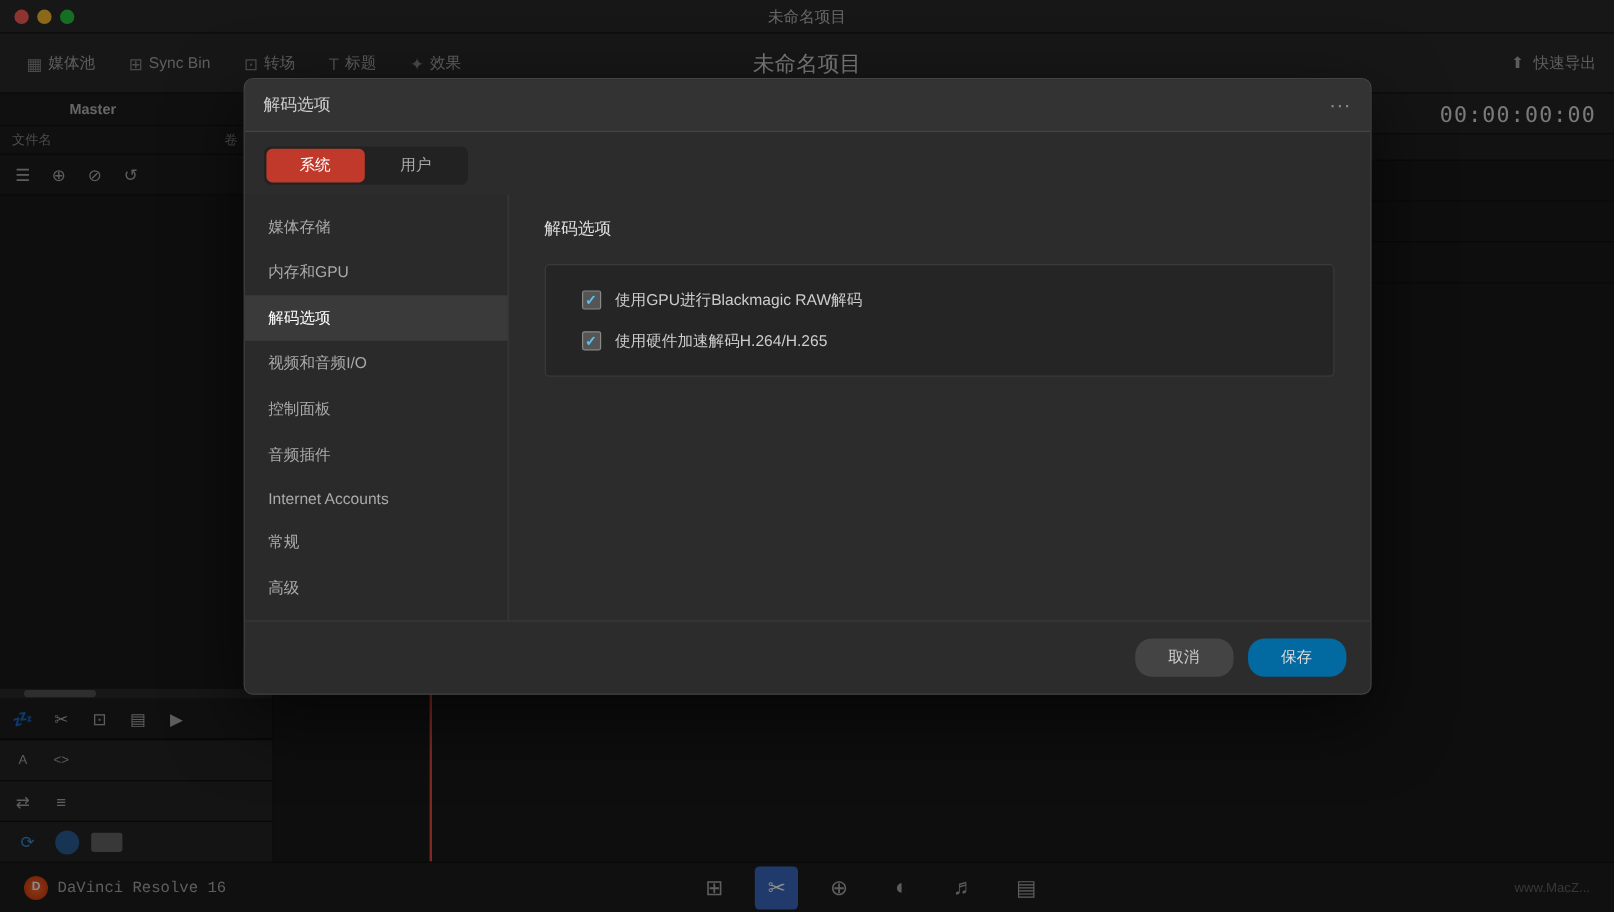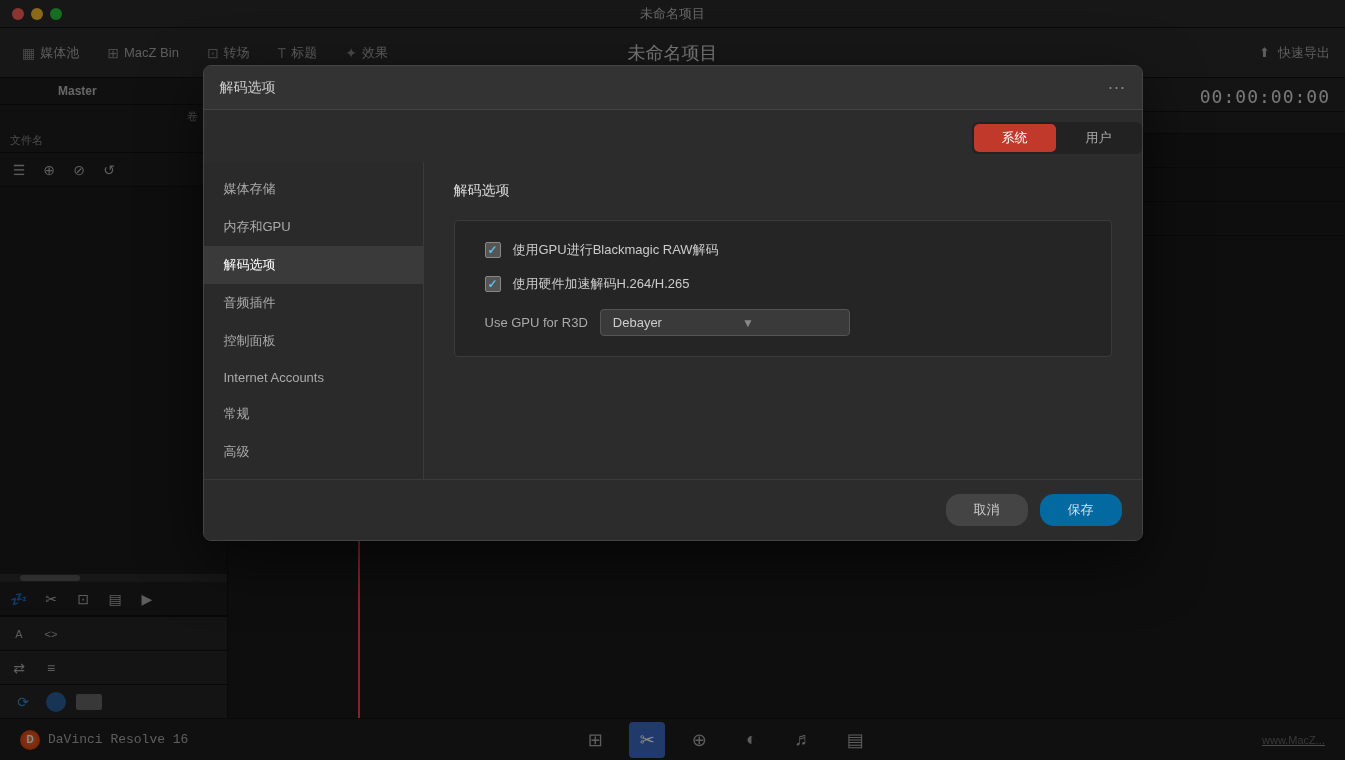--- a/index.html
+++ b/index.html
@@ -119,21 +119,21 @@
       font-weight: 600;
       padding-left: 48px;
     }
     .left-panel-columns {
       display: flex;
       padding: 4px 10px;
       font-size: 11px;
       color: #888;
       border-bottom: 1px solid #111;
     }
-    .col-file { flex: 1; margin-top: 24px; }
+    .col-file { flex: 1; }
     .col-vol { width: 30px; }
 
     
     .left-toolbar {
       height: 34px;
       display: flex;
       align-items: center;
       padding: 0 6px;
       gap: 4px;
       border-bottom: 1px solid #111;
@@ -247,21 +247,20 @@
     .bottom-nav-icon.active {
       background: #3a6bc4;
       color: white;
     }
     .bottom-right {
       display: flex;
       align-items: flex-end;
       gap: 8px;
       color: #888;
       font-size: 12px;
-      text-decoration: underline;
     }
 
     
     .modal-overlay {
       position: absolute;
       top: 0; left: 0; right: 0; bottom: 0;
       background: rgba(0,0,0,0.45);
       z-index: 100;
       display: flex;
       align-items: flex-start;
@@ -295,22 +294,22 @@
     }
     .modal-more {
       color: #888;
       font-size: 18px;
       cursor: pointer;
     }
 
     
     .modal-tabs {
       display: flex;
-      justify-content: flex-end;
-      padding: 12px 0 8px;
+      justify-content: flex-start;
+      padding: 12px 16px 8px;
       background: #2c2c2c;
     }
     .modal-tab-group {
       display: flex;
       background: #222;
       border-radius: 6px;
       padding: 2px;
       gap: 2px;
     }
     .modal-tab {
@@ -506,21 +505,21 @@
 </div>
 
 <div class="nav-bar">
   <div class="nav-tabs">
     <div class="nav-tab">
       <span class="tab-icon">▦</span>
       <span>媒体池</span>
     </div>
     <div class="nav-tab">
       <span class="tab-icon">⊞</span>
-      <span>MacZ Bin</span>
+      <span>Sync Bin</span>
     </div>
     <div class="nav-tab">
       <span class="tab-icon">⊡</span>
       <span>转场</span>
     </div>
     <div class="nav-tab">
       <span class="tab-icon">T</span>
       <span>标题</span>
     </div>
     <div class="nav-tab">
@@ -635,22 +634,23 @@
         <div class="modal-tab">用户</div>
       </div>
     </div>
 
     <div class="modal-body">
 
       <div class="modal-sidebar">
         <div class="modal-sidebar-item">媒体存储</div>
         <div class="modal-sidebar-item">内存和GPU</div>
         <div class="modal-sidebar-item active">解码选项</div>
+        <div class="modal-sidebar-item">视频和音频I/O</div>
+        <div class="modal-sidebar-item">控制面板</div>
         <div class="modal-sidebar-item">音频插件</div>
-        <div class="modal-sidebar-item">控制面板</div>
         <div class="modal-sidebar-item">Internet Accounts</div>
         <div class="modal-sidebar-item">常规</div>
         <div class="modal-sidebar-item">高级</div>
       </div>
 
       <div class="modal-content">
         <div class="section-title">解码选项</div>
         <div class="decode-options-box">
 
           <div class="option-row">
@@ -661,27 +661,20 @@
           </div>
 
           <div class="option-row">
             <div class="checkbox-custom checked">
               <span class="checkbox-check">✓</span>
             </div>
             <span class="option-label">使用硬件加速解码H.264/H.265</span>
           </div>
 
 
-          <div class="gpu-row">
-            <span class="gpu-label">Use GPU for R3D</span>
-            <div class="gpu-select">
-              <span>Debayer</span>
-              <span class="gpu-select-arrow">▼</span>
-            </div>
-          </div>
         </div>
       </div>
     </div>
 
     <div class="modal-footer">
       <button class="modal-btn modal-btn-cancel">取消</button>
       <button class="modal-btn modal-btn-save">保存</button>
     </div>
   </div>
 </div>

